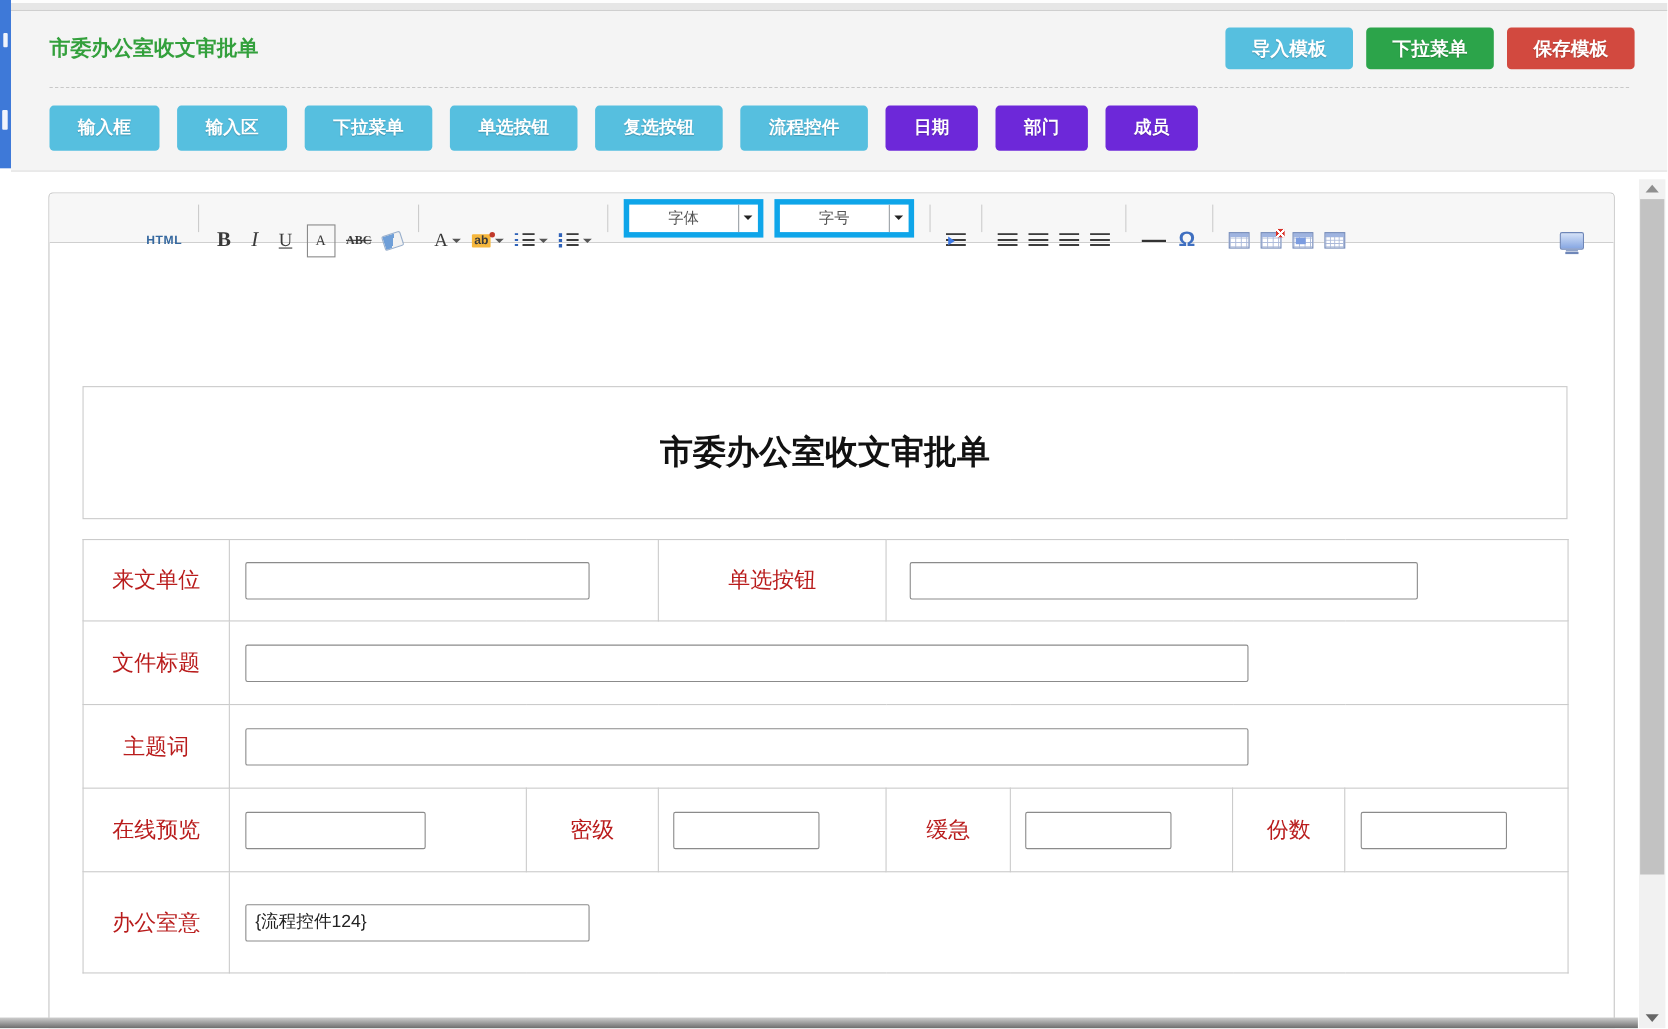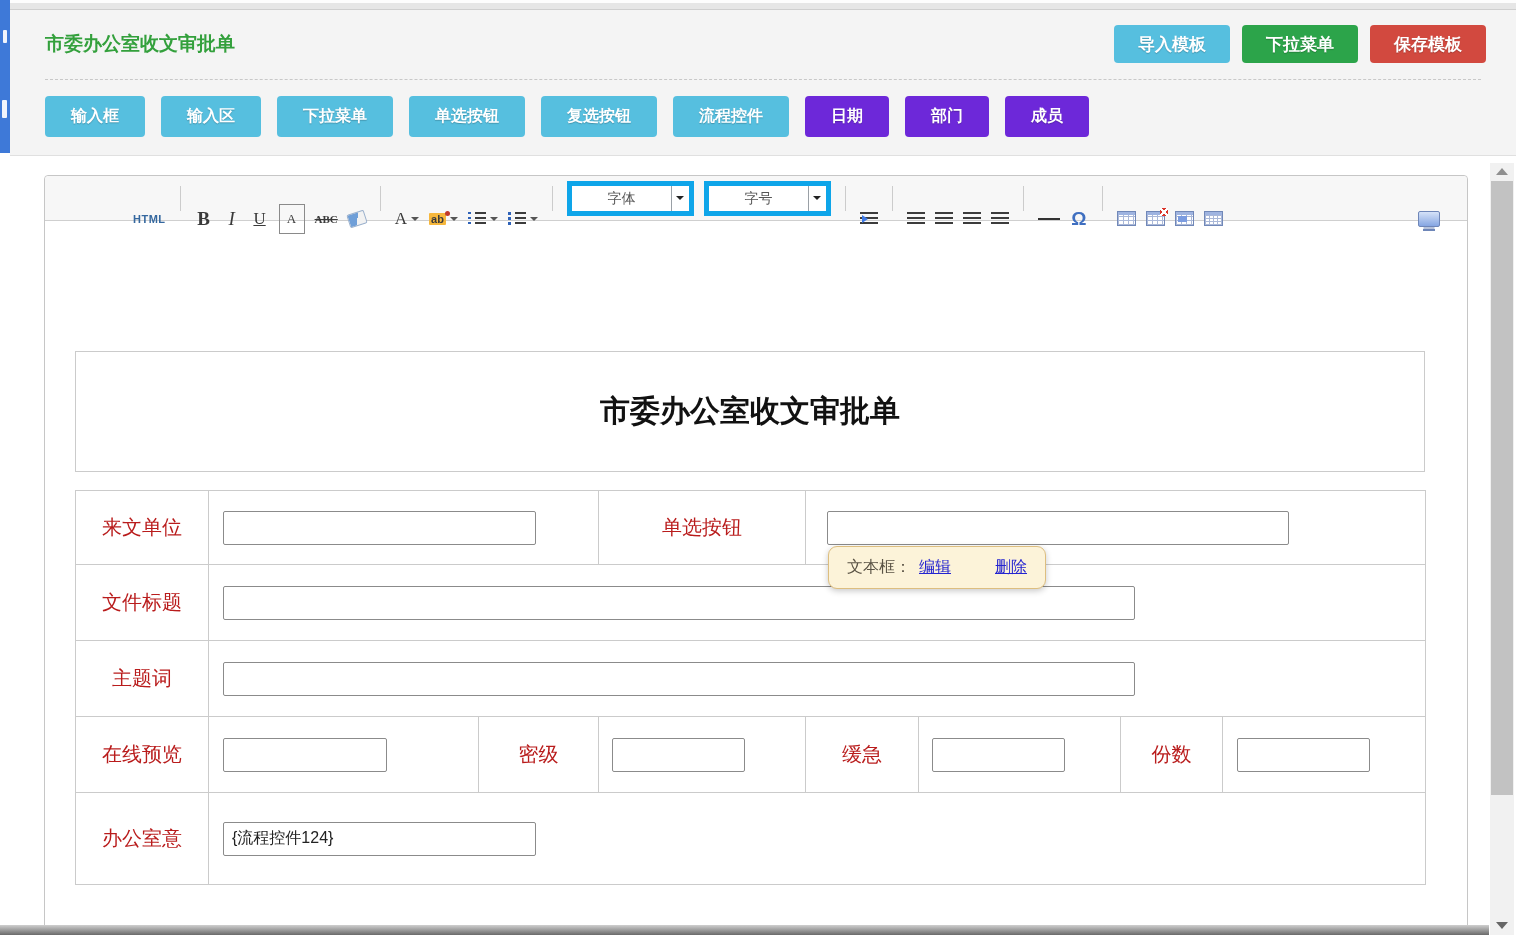--- a/index.html
+++ b/index.html
@@ -296,25 +296,20 @@
           <td class="cell-label">办公室意</td>
           <td colspan="7">
             <input class="fi" style="width: 313px; margin-left: 14px;" value="{流程控件124}">
           </td>
         </tr>
       </tbody>
         </table>
     </div>
   </div>
 
-  <div class="edit-tooltip">
-    <span class="tt-prefix">文本框：</span>
-    <span class="tt-link">编辑</span>
-    <span class="tt-link del">删除</span>
-  </div>
 
   <div class="scrollbar">
     <div class="sb-up"></div>
     <div class="sb-thumb"></div>
     <div class="sb-down"></div>
   </div>
 
   <div class="bottom-bar"></div>
 </div>
 

